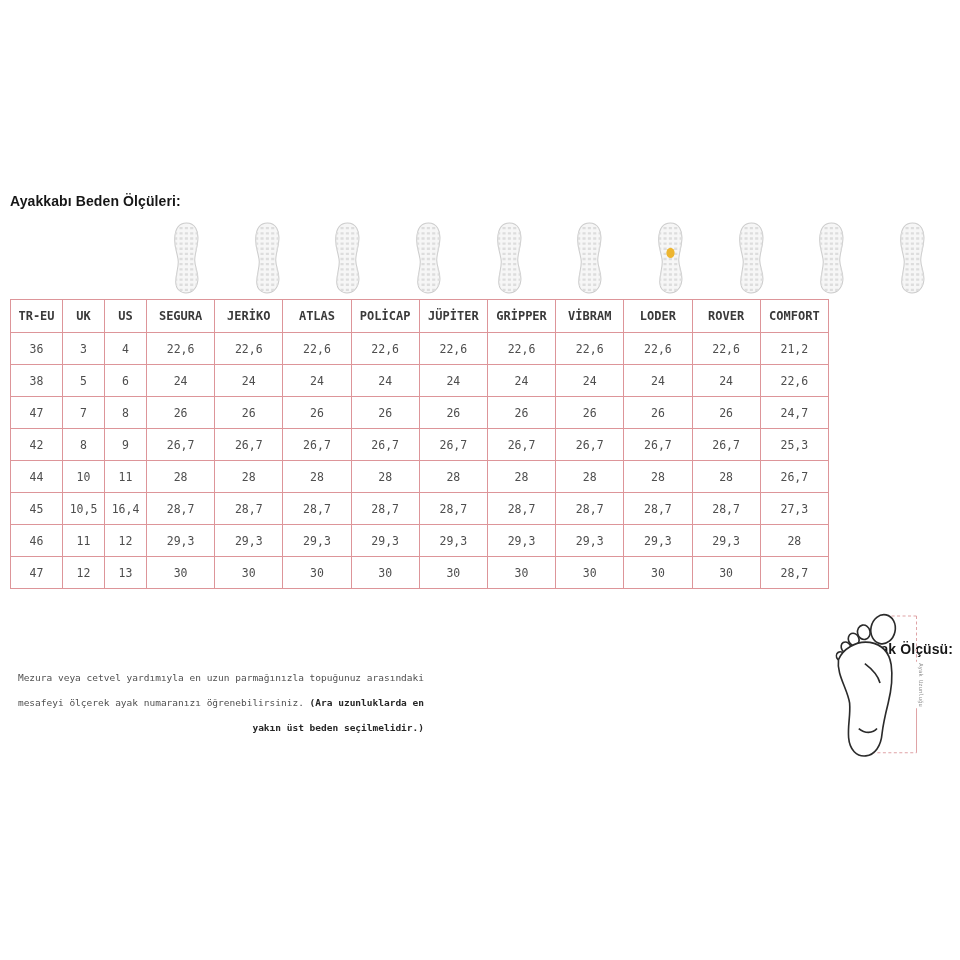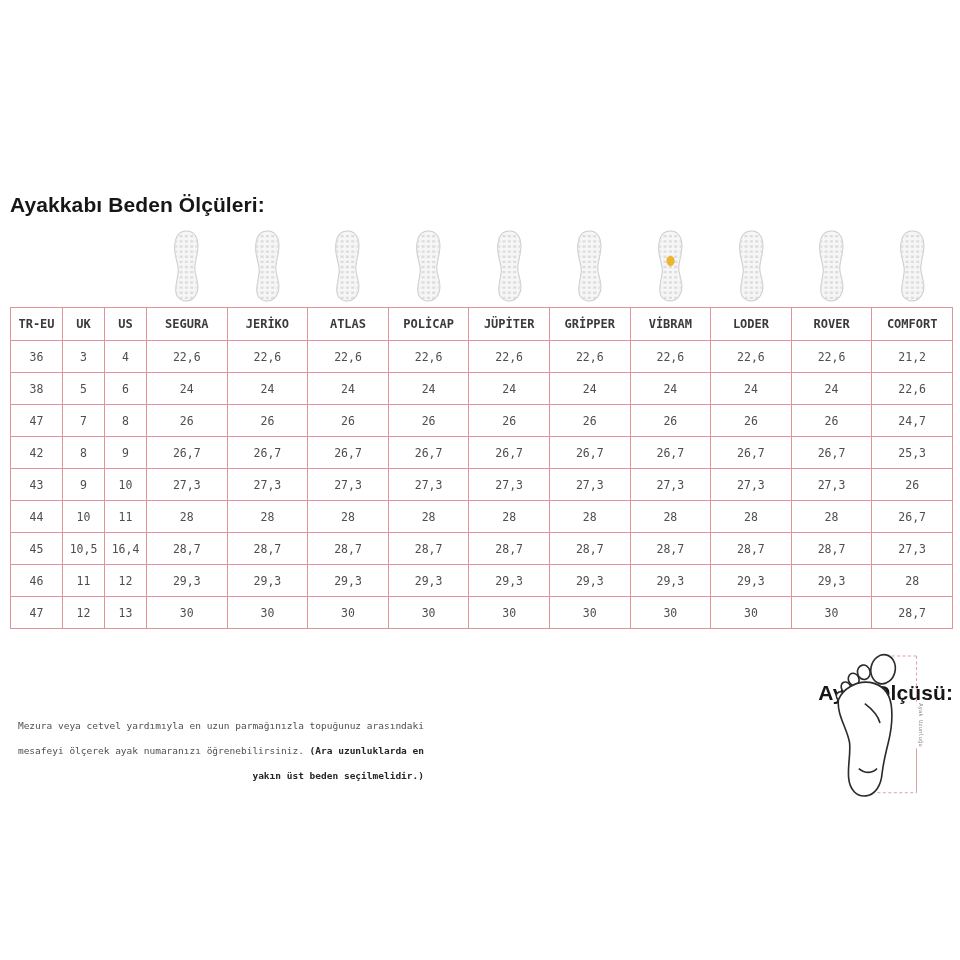--- a/index.html
+++ b/index.html
@@ -10,38 +10,38 @@
   *{box-sizing:border-box;margin:0;padding:0;}
   html,body{background:#ffffff;}
   body{
     width:960px;height:960px;overflow:hidden;
     font-family:"Liberation Sans",sans-serif;
     position:relative;
   }
   .page{padding:193px 0 0 10px;width:953px;}
 
   .section-title{
-    font-size:21px;font-weight:bold;color:#161616;
+    font-size:14px;font-weight:bold;color:#161616;
     letter-spacing:.1px;
   }
 
   
   .soles-row{
     margin-top:10px;
     width:943px;height:80px;
     display:grid;
     grid-template-columns:52px 42px 42px repeat(10,1fr);
     align-items:end;justify-items:center;
   }
   .sole-cell{display:flex;align-items:flex-end;justify-content:center;padding-bottom:5px;}
   .sole-cell svg{display:block;}
 
   
   table.size-table{
-    width:943px;border-collapse:collapse;table-layout:fixed;
+    width:819px;border-collapse:collapse;table-layout:fixed;
     font-family:"DejaVu Sans Mono","Liberation Mono",monospace;
   }
   .size-table th,.size-table td{
     border:1px solid var(--grid);
     text-align:center;vertical-align:middle;
     background:#fff;
   }
   .size-table th{
     height:33px;font-size:12px;font-weight:bold;color:var(--head-text);
   }
@@ -243,35 +243,20 @@
           <td>26,7</td>
           <td>26,7</td>
           <td>26,7</td>
           <td>26,7</td>
           <td>26,7</td>
           <td>26,7</td>
           <td>26,7</td>
           <td>25,3</td>
         </tr>
         <tr>
-          <td>43</td>
-          <td>9</td>
-          <td>10</td>
-          <td>27,3</td>
-          <td>27,3</td>
-          <td>27,3</td>
-          <td>27,3</td>
-          <td>27,3</td>
-          <td>27,3</td>
-          <td>27,3</td>
-          <td>27,3</td>
-          <td>27,3</td>
-          <td>26</td>
-        </tr>
-        <tr>
           <td>44</td>
           <td>10</td>
           <td>11</td>
           <td>28</td>
           <td>28</td>
           <td>28</td>
           <td>28</td>
           <td>28</td>
           <td>28</td>
           <td>28</td>

